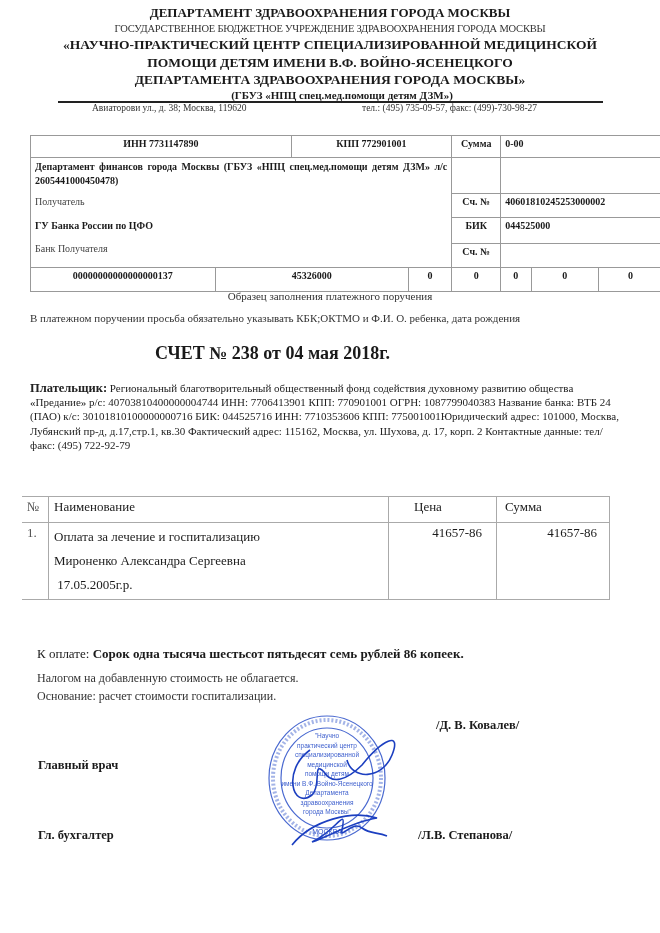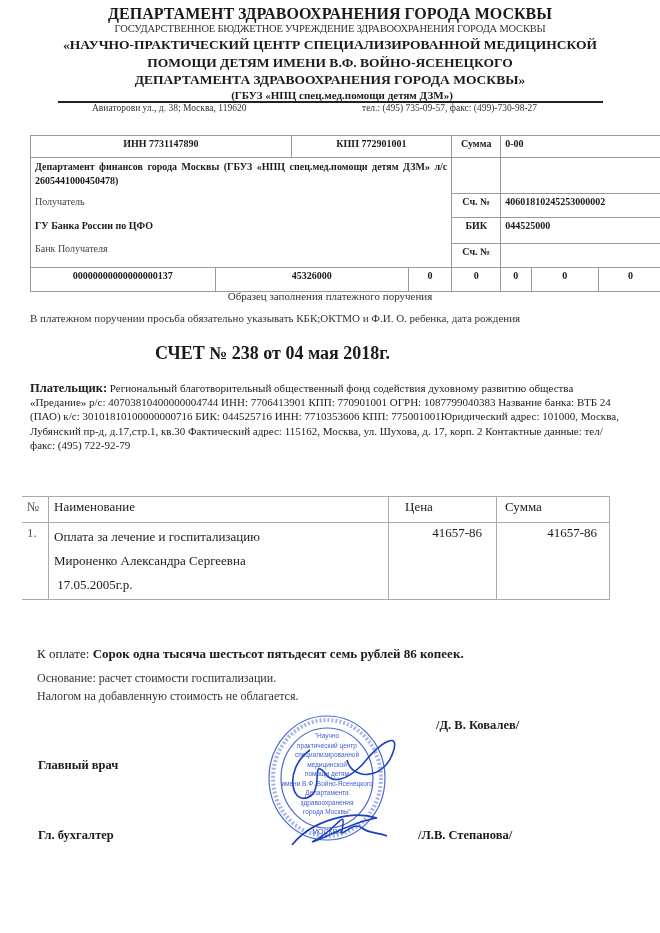--- a/index.html
+++ b/index.html
@@ -1,20 +1,20 @@
 <!DOCTYPE html>
 <html><head>
 <meta charset="utf-8">
 <style>
   html, body { margin: 0; padding: 0; background: #fff; }
   body { width: 660px; height: 933px; position: relative; overflow: hidden; color: #1a1a1a;
          font-family: "Liberation Serif", "DejaVu Serif", serif; }
   .abs { position: absolute; }
   .center { text-align: center; left: 0; width: 660px; }
-  #l1 { top: 5px; font-size: 16px; font-weight: bold; }
+  #l1 { top: 5px; font-size: 13px; font-weight: bold; }
   #l2 { top: 23px; font-size: 10.5px; letter-spacing: -0.2px; color: #333; }
   #l3 { top: 37px; font-size: 13.5px; font-weight: bold; text-align: center; }
   #l4 { top: 55px; font-size: 13.5px; font-weight: bold; }
   #l5 { top: 72px; font-size: 13.5px; font-weight: bold; }
   #l6 { top: 89px; font-size: 11px; font-weight: bold; margin-left: 12px; }
   #hr1 { top: 101px; left: 58px; width: 545px; height: 2px; background: #222; }
   #addr { top: 103px; left: 92px; font-size: 9.5px; color: #333; }
   #phone { top: 103px; left: 362px; font-size: 9.5px; color: #333; }
 
   
@@ -127,43 +127,43 @@
 <div class="abs" id="payer">
   <b>Плательщик:</b>
   <span>Региональный благотворительный общественный фонд содействия духовному развитию общества «Предание» р/с: 40703810400000004744 ИНН: 7706413901 КПП: 770901001 ОГРН: 1087799040383 Название банка: ВТБ 24 (ПАО) к/с: 30101810100000000716 БИК: 044525716 ИНН: 7710353606 КПП: 775001001Юридический адрес: 101000, Москва, Лубянский пр-д, д.17,стр.1, кв.30 Фактический адрес: 115162, Москва, ул. Шухова, д. 17, корп. 2  Контактные данные: тел/факс: (495) 722-92-79</span>
 </div>
 
 <table id="items">
   <tbody>
       <tr style="height:26px">
     <td class="num">№</td>
     <td>Наименование</td>
-    <td style="text-align:left; padding-left:16px;">Цена</td>
+    <td style="text-align:left; padding-left:25px;">Цена</td>
     <td style="text-align:left; padding-left:8px;">Сумма</td>
   </tr>
   <tr>
     <td class="num">1.</td>
     <td>
       <div class="desc-line">Оплата за лечение и госпитализацию</div>
       <div class="desc-line">Мироненко Александра Сергеевна</div>
       <div class="desc-line" style="white-space:pre"> 17.05.2005г.р.</div>
     </td>
     <td class="price">41657-86</td>
     <td class="sum">41657-86</td>
   </tr>
 </tbody>
   </table>
 
 <div class="abs" id="to-pay">
   <span>К оплате:</span>
   <b>Сорок одна тысяча шестьсот пятьдесят семь рублей 86 копеек.</b>
 </div>
 <div class="abs" id="basis">
+  <div>Налогом на добавленную стоимость не облагается.</div>
   <div>Основание: расчет стоимости госпитализации.</div>
-  <div>Налогом на добавленную стоимость не облагается.</div>
 </div>
 
 <div class="abs sig-label" id="head-doc-label">Главный врач</div>
 <div class="abs sig-label" id="head-doc-name">/Д. В. Ковалев/</div>
 <div class="abs sig-label" id="accountant-label">Гл. бухгалтер</div>
 <div class="abs sig-label" id="accountant-name">/Л.В. Степанова/</div>
 
 <svg id="stamp" viewBox="0 0 160 145">
   <g fill="none" stroke="#2a4fc8" stroke-width="1.2" opacity="0.85">
     <ellipse cx="75" cy="68" rx="58" ry="62"></ellipse>

